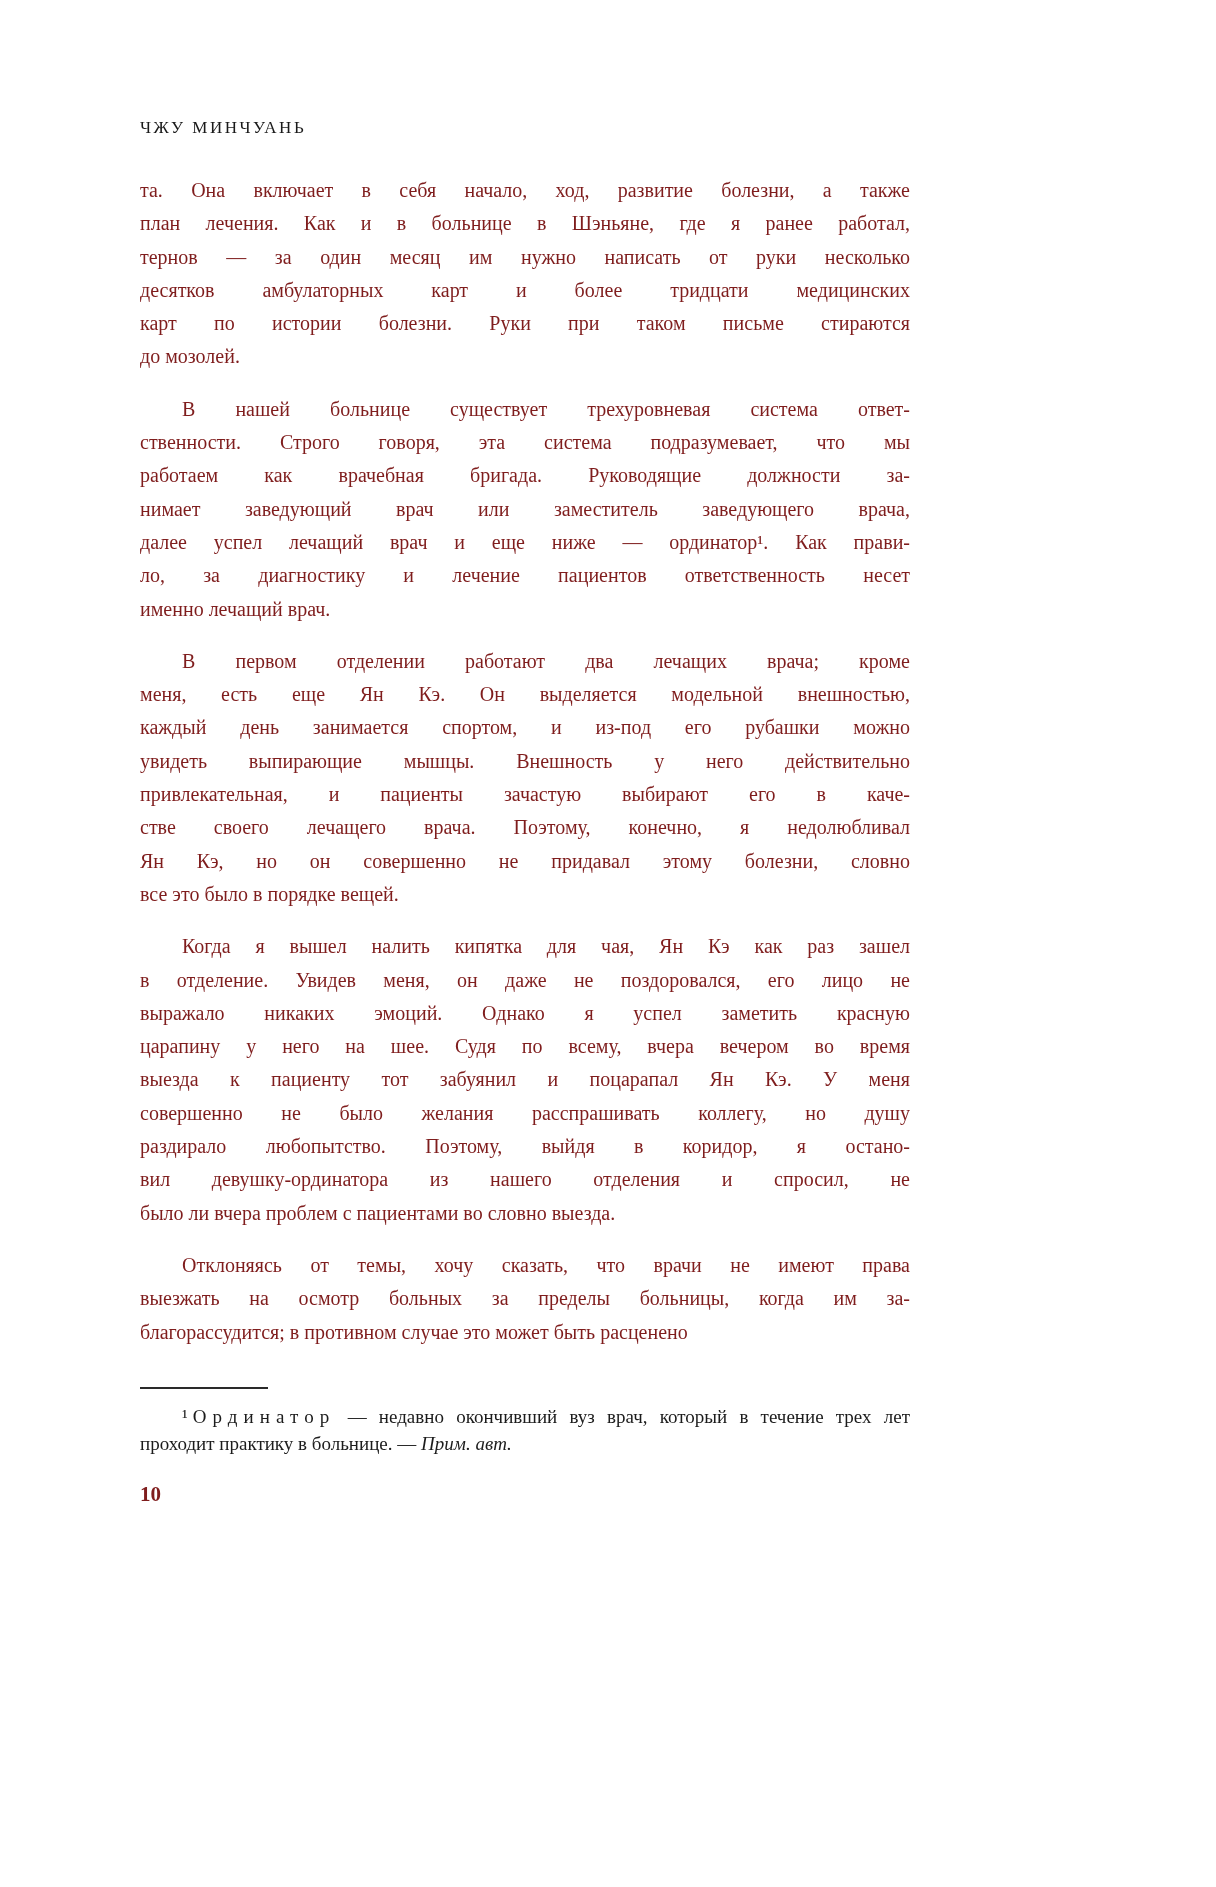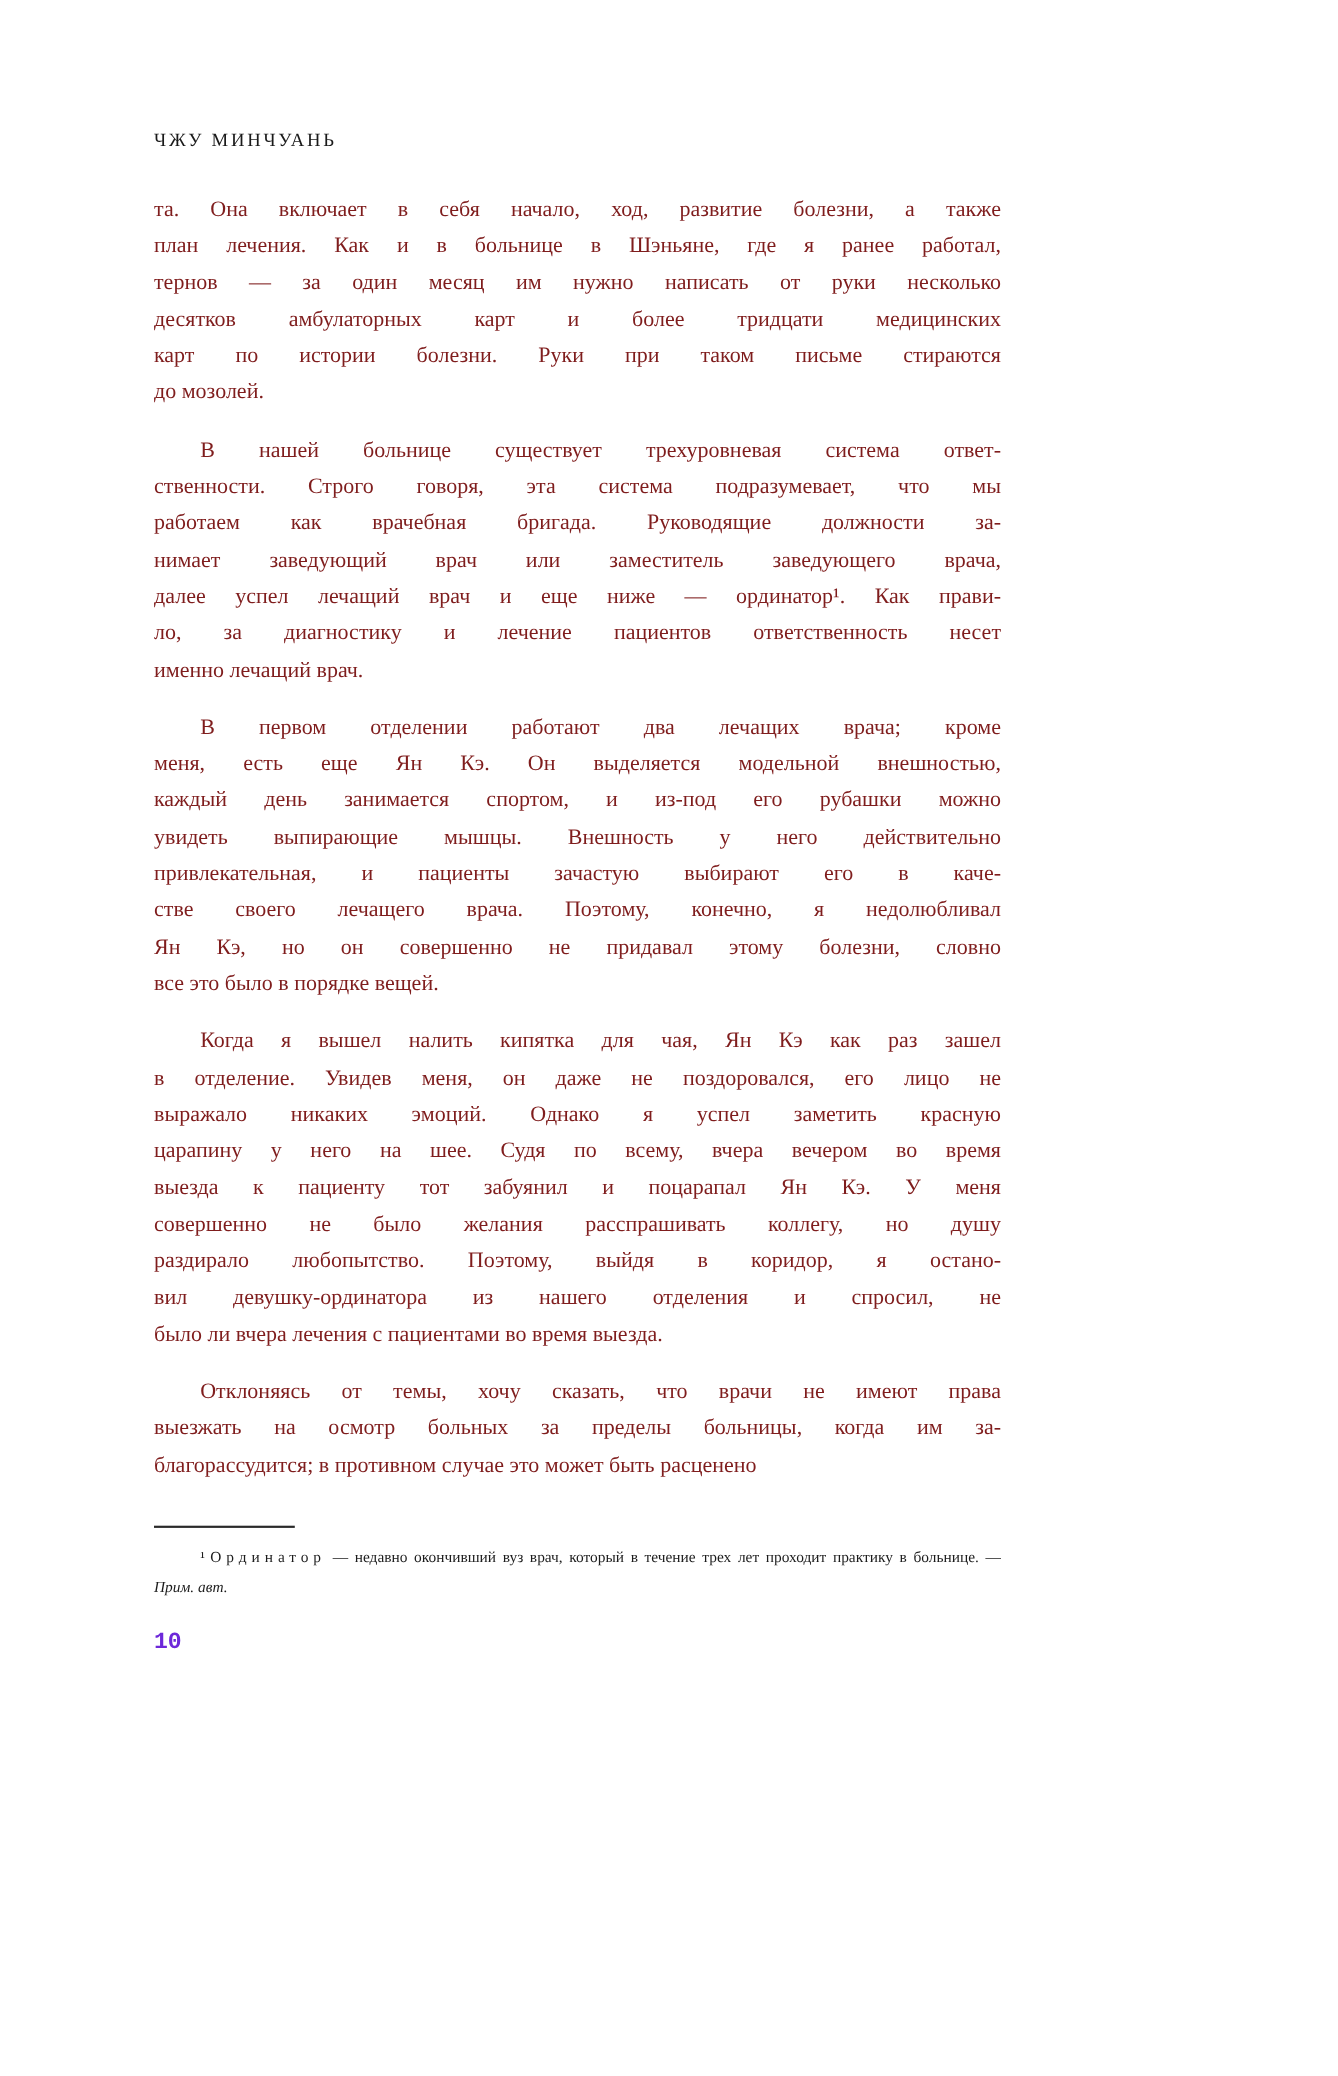--- a/index.html
+++ b/index.html
@@ -47,41 +47,41 @@
     margin-top: 19px;
   }
   .footnote-rule {
     width: 128px;
     height: 2px;
     background: #2a2a2a;
     margin-top: 38px;
     margin-bottom: 14px;
   }
   .footnote {
-    font-size: 14px;
+    font-size: 19px;
     line-height: 27.5px;
     text-align: justify;
     text-indent: 42px;
     color: #1c1c1c;
   }
   .fn-marker {
     margin-right: 5px;
   }
   .fn-term {
     letter-spacing: 0.32em;
   }
   .fn-attribution {
     font-style: italic;
   }
   .page-number {
     margin-top: 24px;
-    font-family: Liberation Mono, monospace;
+    font-family: Liberation Serif, serif;
     font-weight: bold;
     font-size: 21px;
-    color: #6d28d9;
+    color: #7f1d1d;
   }
 </style>
 </head>
 <body>
 
 <div class="page">
   <div class="running-head">ЧЖУ МИНЧУАНЬ</div>
 
   <div class="body-text" id="body-text">
       <div class="paragraph">
@@ -113,21 +113,21 @@
       </div>
       <div class="paragraph indented">
         <div class="line first">Когда я вышел налить кипятка для чая, Ян Кэ как раз зашел</div>
         <div class="line">в отделение. Увидев меня, он даже не поздоровался, его лицо не</div>
         <div class="line">выражало никаких эмоций. Однако я успел заметить красную</div>
         <div class="line">царапину у него на шее. Судя по всему, вчера вечером во время</div>
         <div class="line">выезда к пациенту тот забуянил и поцарапал Ян Кэ. У меня</div>
         <div class="line">совершенно не было желания расспрашивать коллегу, но душу</div>
         <div class="line">раздирало любопытство. Поэтому, выйдя в коридор, я остано-</div>
         <div class="line">вил девушку-ординатора из нашего отделения и спросил, не</div>
-        <div class="line last">было ли вчера лечения с пациентами во время выезда.</div>
+        <div class="line last">было ли вчера проблем с пациентами во словно выезда.</div>
       </div>
       <div class="paragraph indented">
         <div class="line first">Отклоняясь от темы, хочу сказать, что врачи не имеют права</div>
         <div class="line">выезжать на осмотр больных за пределы больницы, когда им за-</div>
         <div class="line last">благорассудится; в противном случае это может быть расценено</div>
       </div>
     </div>
 
   <div class="footnote-rule"></div>
 

